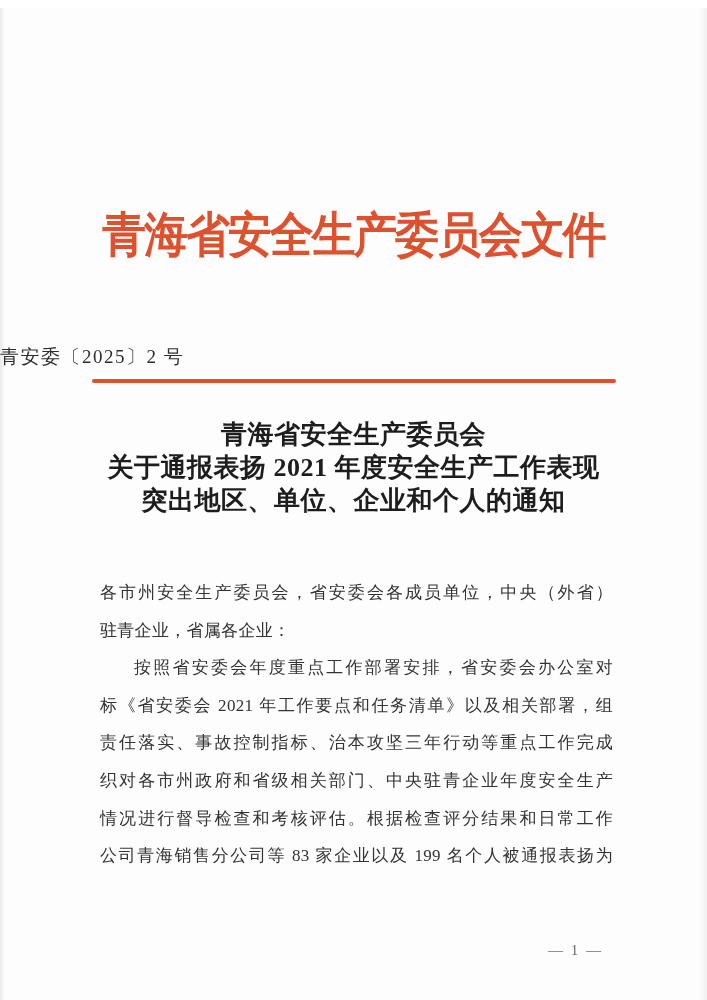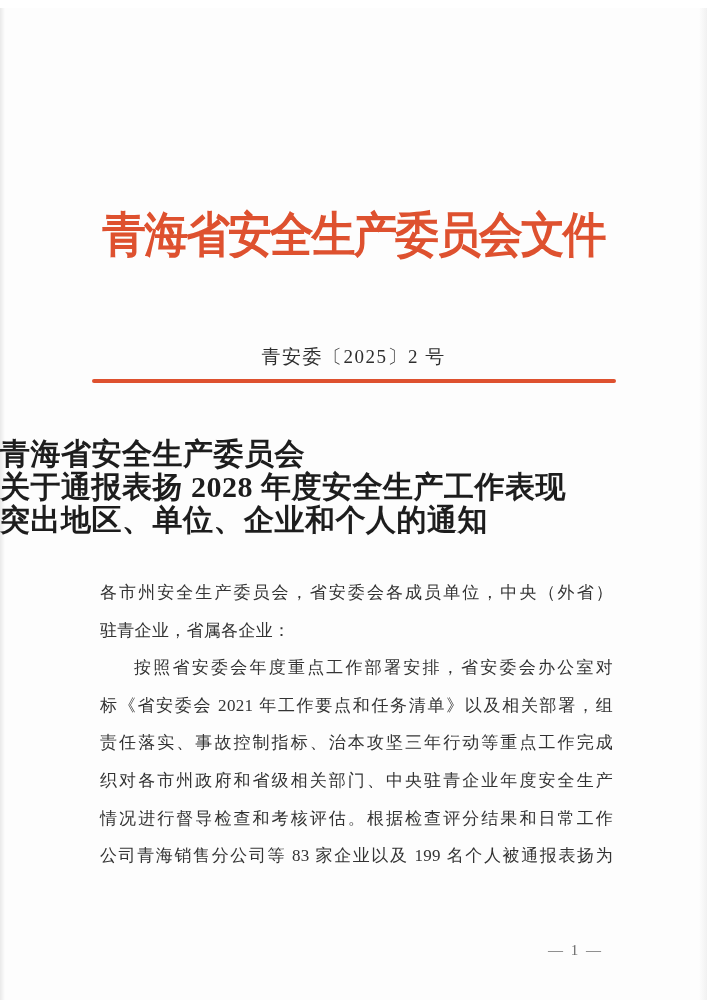--- a/index.html
+++ b/index.html
@@ -28,42 +28,41 @@
     white-space: nowrap;
     transform: scaleX(0.91);
     transform-origin: 50% 50%;
     line-height: 62px;
   }
   .doc-number {
     position: absolute;
     top: 336px;
     left: 0;
     width: 100%;
-    text-align: center;
     font-size: 19px;
     letter-spacing: 1.5px;
     color: #2e2e2e;
   }
   .red-divider {
     position: absolute;
     top: 371px;
     left: 92px;
     width: 524px;
     height: 4px;
     border-radius: 2px;
   }
   .document-title {
     position: absolute;
-    top: 429px;
+    top: 410px;
     left: 0;
     width: 100%;
-    text-align: left;
+    text-align: center;
     font-weight: bold;
     color: #1d1d1d;
-    font-size: 30px;
+    font-size: 26px;
     line-height: 33px;
     letter-spacing: 0.5px;
   }
   .body-text {
     position: absolute;
     top: 566px;
     left: 100px;
     width: 513px;
     font-size: 17px;
     color: #333333;
@@ -99,21 +98,21 @@
 <div class="page">
 
   <div class="org-title" style="color: rgb(222, 81, 47);">青海省安全生产委员会文件</div>
 
   <div class="doc-number">青安委〔2025〕2 号</div>
 
   <div class="red-divider" style="background-color: rgb(222, 81, 47);"></div>
 
   <div class="document-title">
       <div class="title-line">青海省安全生产委员会</div>
-      <div class="title-line">关于通报表扬 2028 年度安全生产工作表现</div>
+      <div class="title-line">关于通报表扬 2021 年度安全生产工作表现</div>
       <div class="title-line">突出地区、单位、企业和个人的通知</div>
     </div>
 
   <div class="body-text">
       <div class="body-line justify">各市州安全生产委员会，省安委会各成员单位，中央（外省）</div>
       <div class="body-line">驻青企业，省属各企业：</div>
       <div class="body-line justify indent">按照省安委会年度重点工作部署安排，省安委会办公室对</div>
       <div class="body-line justify">标《省安委会 2021 年工作要点和任务清单》以及相关部署，组</div>
       <div class="body-line justify">责任落实、事故控制指标、治本攻坚三年行动等重点工作完成</div>
       <div class="body-line justify">织对各市州政府和省级相关部门、中央驻青企业年度安全生产</div>

